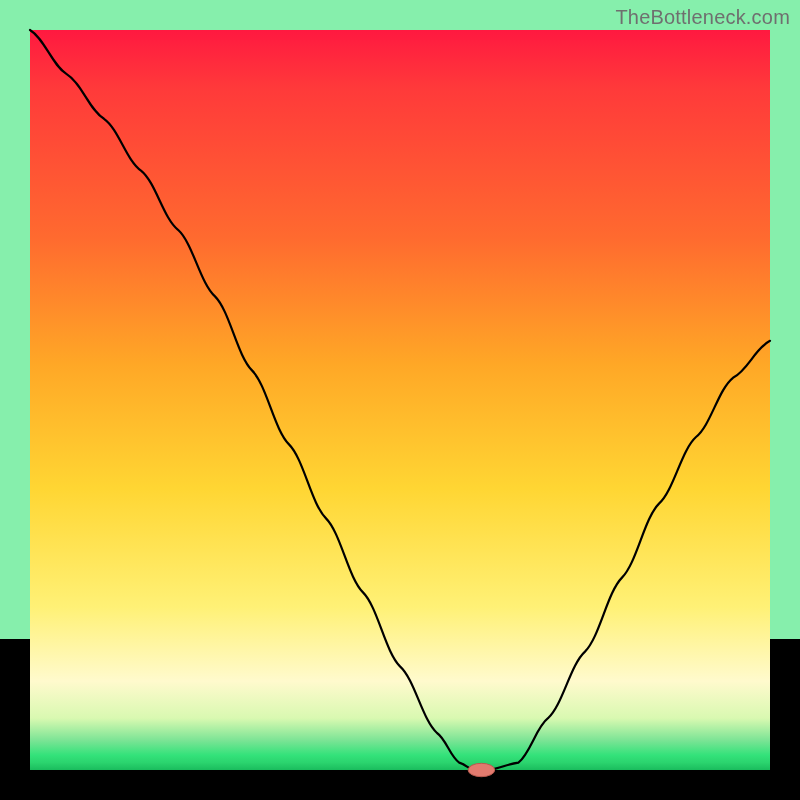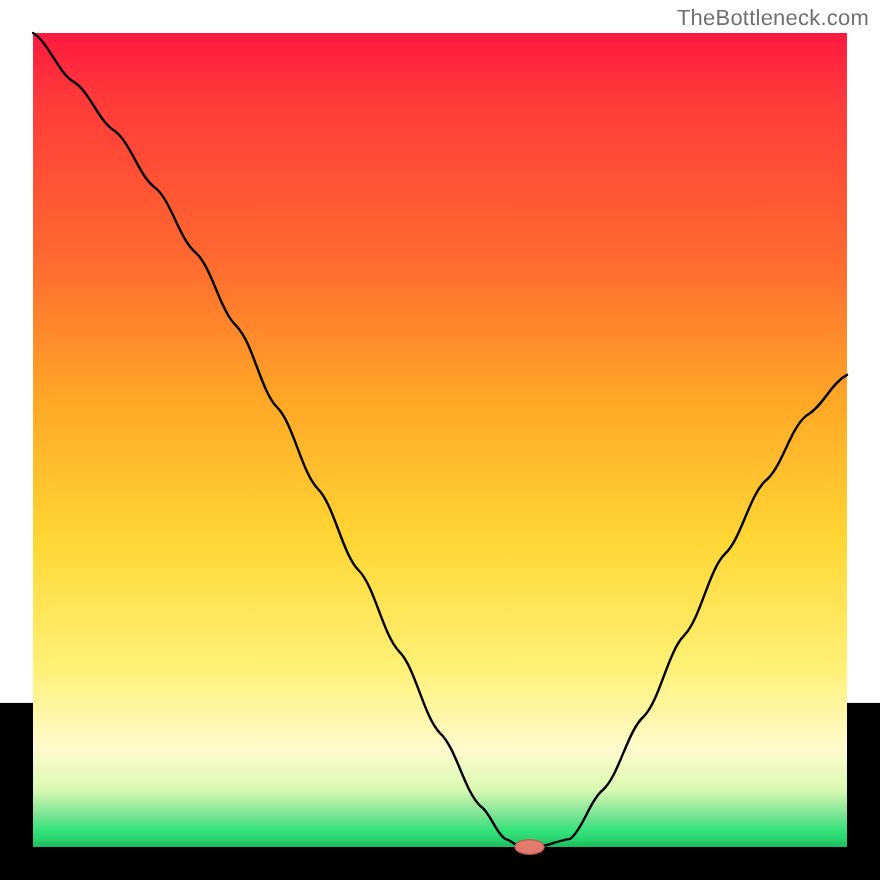--- a/index.html
+++ b/index.html
@@ -7,21 +7,21 @@
     padding: 0;
     width: 800px;
     height: 800px;
     background: #000;
     font-family: Arial, Helvetica, sans-serif;
   }
   .frame {
     position: relative;
     width: 800px;
     height: 639px;
-    background: #ffffff;
+    background: #86efac;
   }
   .plot-area {
     position: absolute;
     left: 30px;
     top: 30px;
     width: 740px;
     height: 740px;
     
     background: linear-gradient(
       to bottom,

